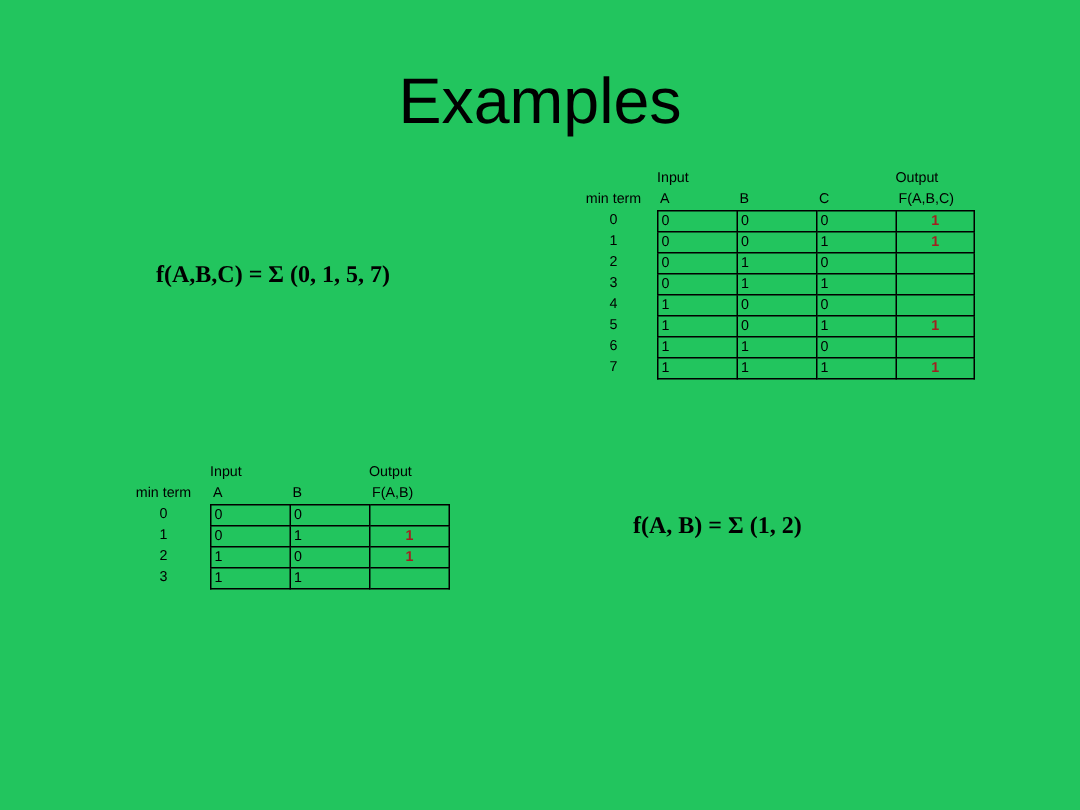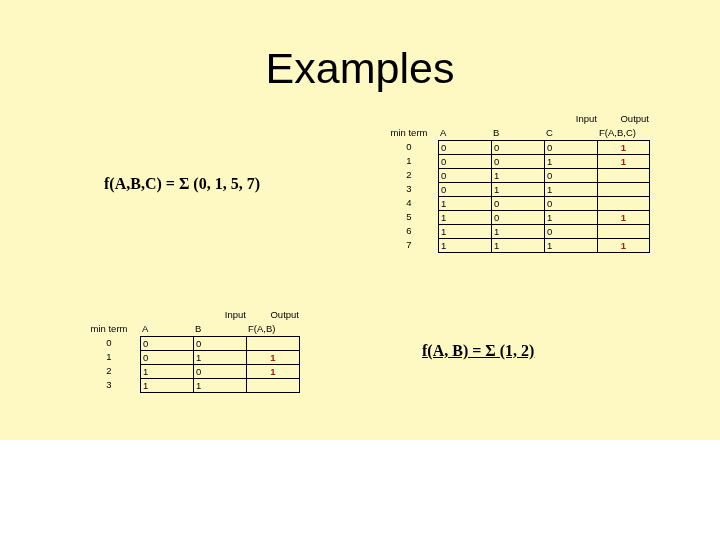--- a/index.html
+++ b/index.html
@@ -10,22 +10,22 @@
     width: 720px;
     height: 540px;
     background: #ffffff;
     font-family: "Liberation Sans", sans-serif;
     color: #000000;
     overflow: hidden;
   }
   #slide {
     position: relative;
     width: 720px;
-    height: 440px;
-    background: #fef9c3;
+    height: 540px;
+    background: #22c55e;
   }
 
   
   .slide-title {
     position: absolute;
     left: 0;
     top: 44px;
     width: 720px;
     text-align: center;
     font-size: 43px;
@@ -49,21 +49,20 @@
     top: 146px;
     font-size: 16px;
     line-height: 20px;
     margin-top: 28px;
   }
   .eq-2var {
     left: 422px;
     top: 341px;
     font-size: 16px;
     line-height: 20px;
-    text-decoration: underline;
   }
 
   
   .tt-block {
     position: absolute;
   }
   .tt-3var { left: 380px; top: 112px; }
   .tt-2var { left: 78px;  top: 308px; }
 
   
@@ -96,21 +95,21 @@
   }
 
   
   .grp-row {
     display: flex;
     height: 14px;
   }
   .grp-cell {
     font-size: 9.5px;
     line-height: 14px;
-    text-align: right;
+    text-align: left;
     white-space: nowrap;
   }
   .sub-row {
     display: flex;
     height: 14px;
   }
   .sub-cell {
     font-size: 9.5px;
     line-height: 14px;
     text-align: left;

